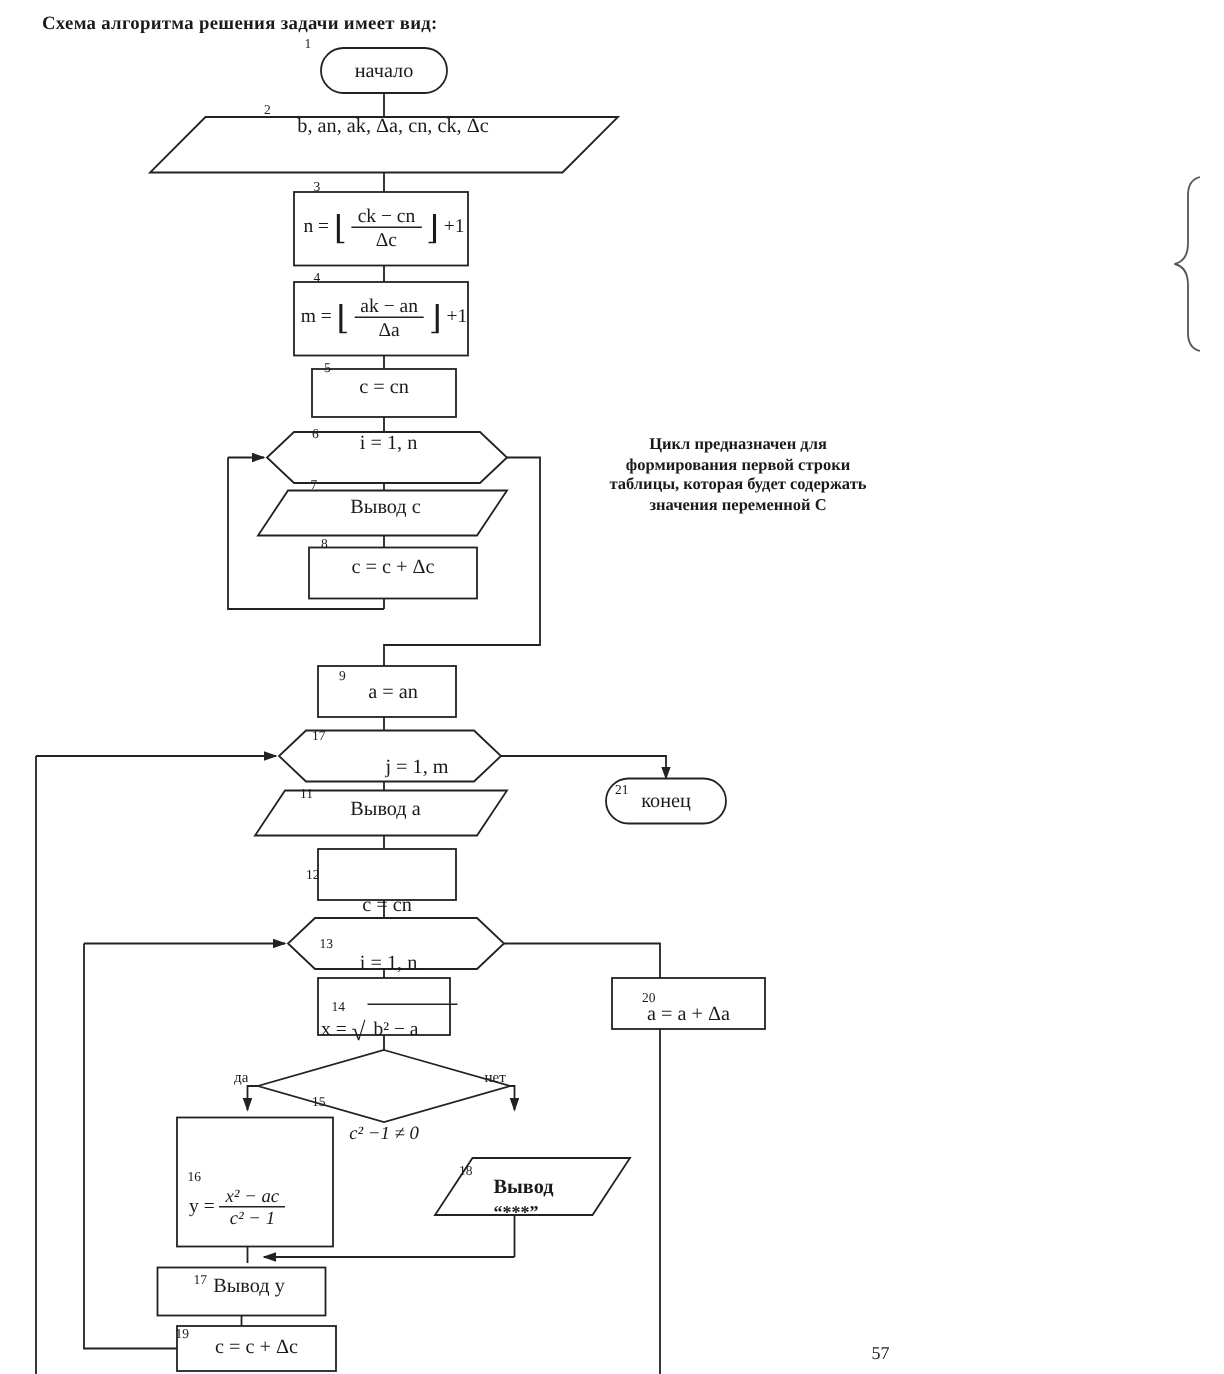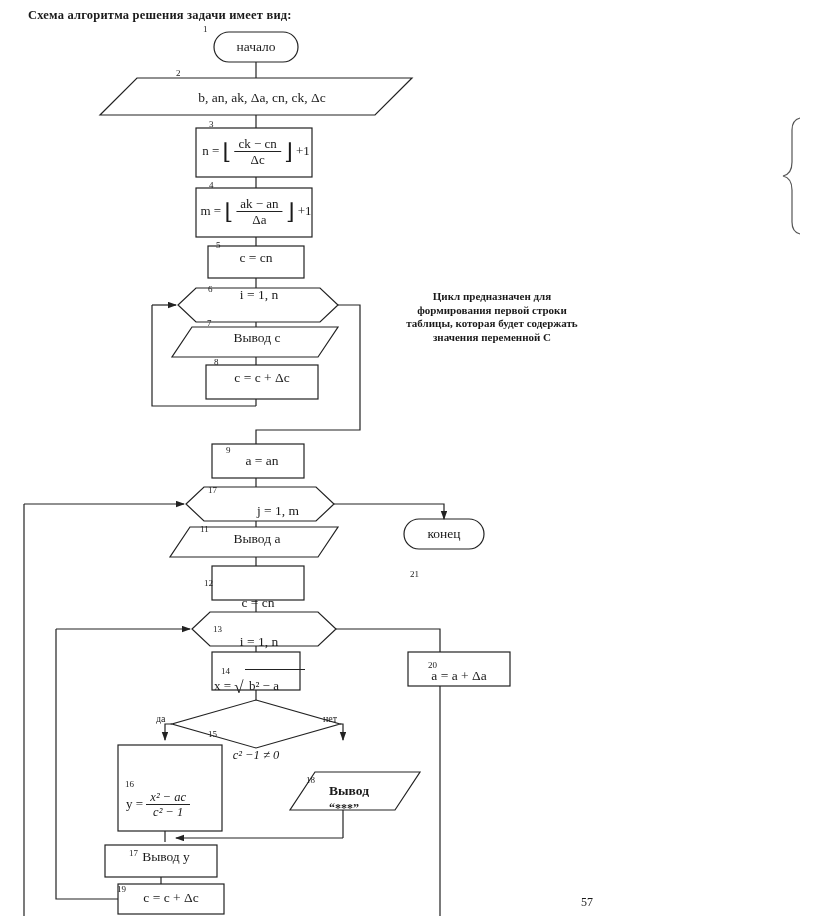--- a/index.html
+++ b/index.html
@@ -144,25 +144,25 @@
   <div class="abs num" style="left:200px;top:524px;">11</div>
   <div class="abs num" style="left:204px;top:578px;">12</div>
   <div class="abs num" style="left:213px;top:624px;">13</div>
   <div class="abs num" style="left:221px;top:666px;">14</div>
   <div class="abs num" style="left:208px;top:729px;">15</div>
   <div class="abs num" style="left:125px;top:779px;">16</div>
   <div class="abs num" style="left:117px;top:848px;margin-left:12px;">17</div>
   <div class="abs num" style="left:306px;top:775px;">18</div>
   <div class="abs num" style="left:117px;top:884px;">19</div>
   <div class="abs num" style="left:428px;top:660px;">20</div>
-  <div class="abs num" style="left:410px;top:521px;margin-top:48px;">21</div>
+  <div class="abs num" style="left:410px;top:521px;">21</div>
 
   <div class="abs lbl ctr" style="left:256px;top:39px;">начало</div>
 
-  <div class="abs lbl ctr" style="left:262px;top:90px;">b, an, ak, Δa, cn, ck, Δc</div>
+  <div class="abs lbl ctr" style="left:262px;top:76px;">b, an, ak, Δa, cn, ck, Δc</div>
 
   <div class="abs frm ctr" style="left:256px;top:137px;">
     <span>n =</span>
     <span style="font-size:22px;vertical-align:middle;line-height:0;">⌊</span>
     <span class="fr">
       <span class="n">ck − cn</span>
       <span class="d">Δc</span>
     </span>
     <span style="font-size:22px;vertical-align:middle;line-height:0;">⌋</span>
     <span>+1</span>

